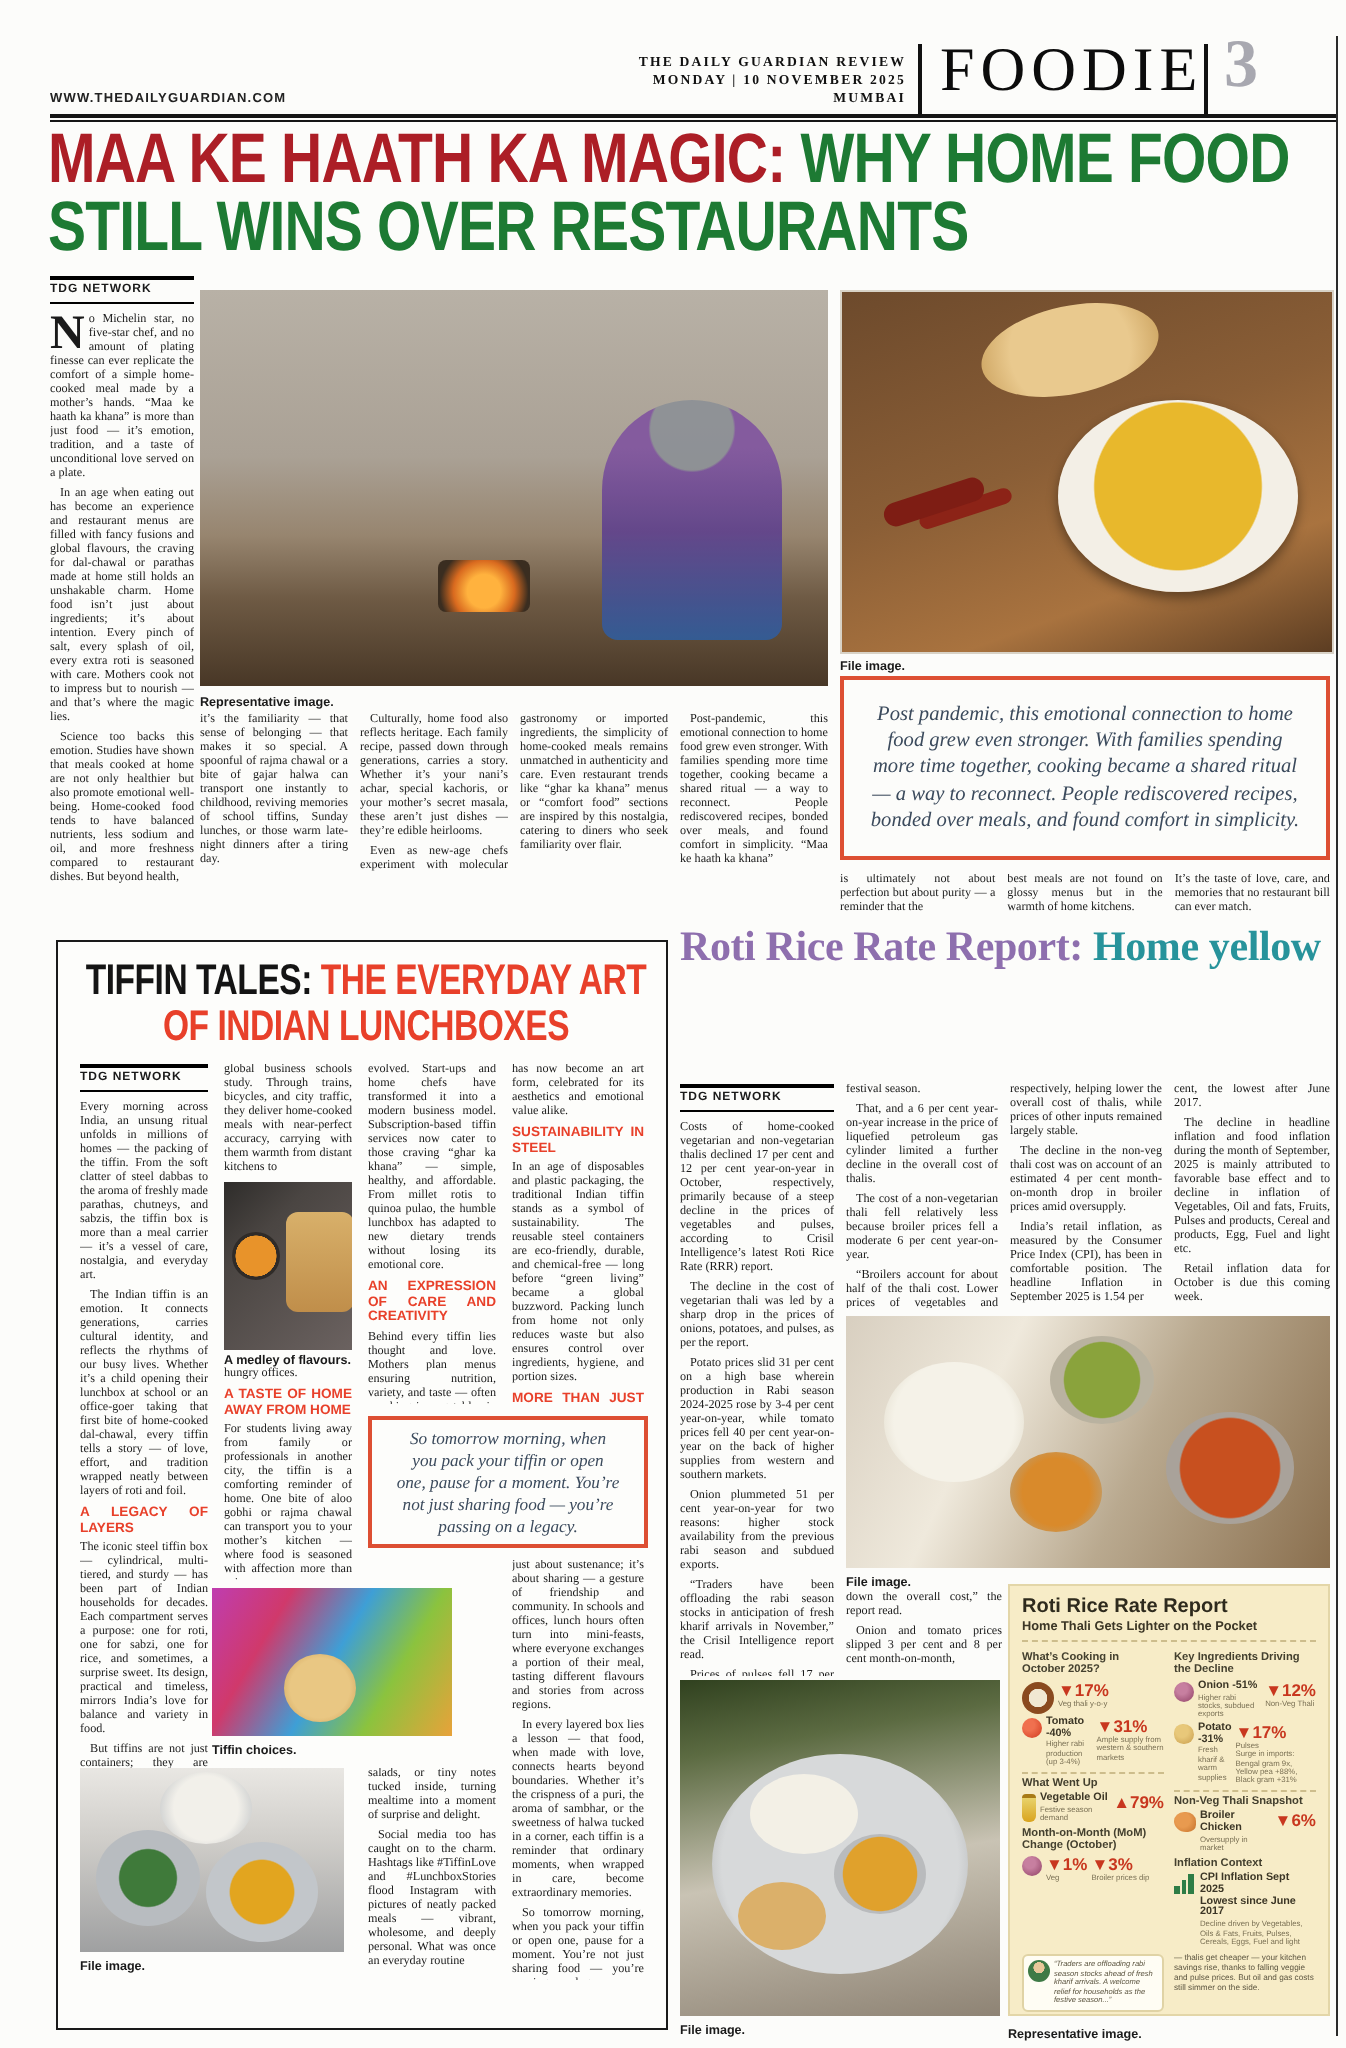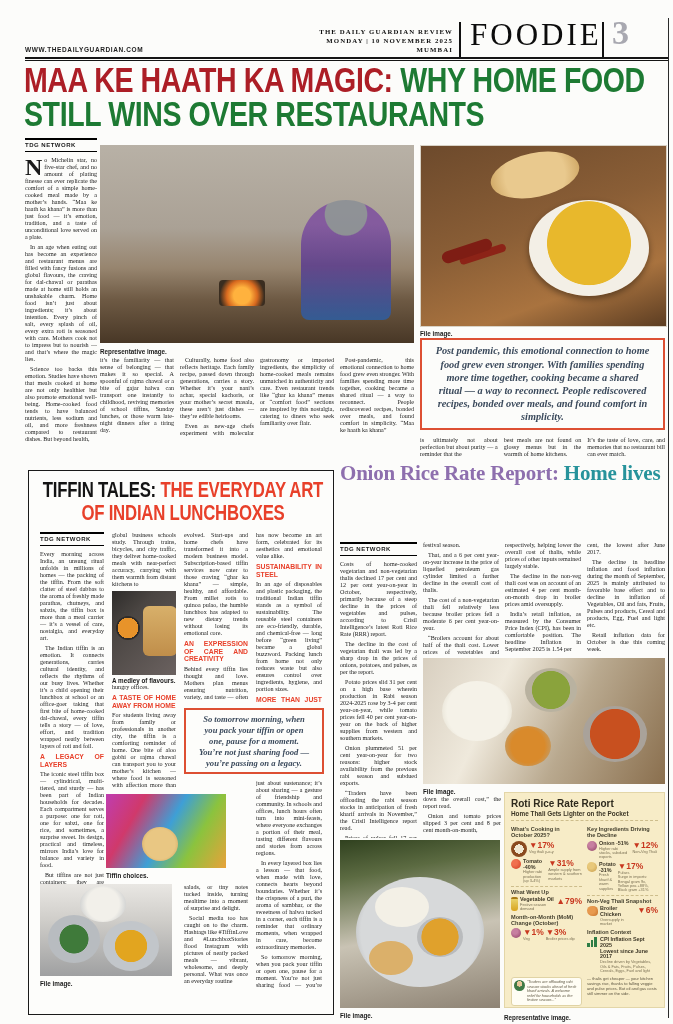--- a/index.html
+++ b/index.html
@@ -56,21 +56,21 @@
      background:linear-gradient(160deg,#6d4a2c 0%,#8a5e36 45%,#a9733f 75%,#5c3d22 100%);}
   .img-dal .bowl{position:absolute;left:44%;top:30%;width:120px;height:96px;border-radius:50%;
      background:radial-gradient(circle at 50% 45%,#e8b82c 0 52%,#f3efe6 53% 100%);box-shadow:0 3px 6px rgba(0,0,0,.4);}
   .img-dal .papad{position:absolute;left:28%;top:4%;width:90px;height:44px;border-radius:50%;
      background:radial-gradient(circle,#e9c98e 0 60%,#caa05c 100%);transform:rotate(-12deg);}
   .img-dal .chili{position:absolute;left:8%;top:55%;width:52px;height:12px;border-radius:8px;
      background:#7e1d14;transform:rotate(-18deg);box-shadow:14px 8px 0 -2px #8c2317;}
   .cap-dal{position:absolute;left:420px;top:328px;}
   .pull-quote{position:absolute;left:420px;top:338px;width:245px;height:92px;box-sizing:border-box;
      border:2.5px solid #dd4f33;padding:10px 12px;display:flex;align-items:center;}
-  .pull-quote .q{font-size:10.3px;line-height:13.2px;font-style:italic;font-weight:bold;
+  .pull-quote .q{font-size:10.3px;line-height:13.2px;font-style:italic;font-weight:normal;
      color:#3b4a5c;text-align:center;width:100%;}
   .pq-sm .q{font-size:8.6px;line-height:11px;}
   .m-flow3{position:absolute;left:420px;top:437px;width:245px;height:32px;overflow:hidden;
            columns:3;column-gap:6px;}
 
   
   .tiffin{position:absolute;left:28px;top:470px;width:306px;height:545px;box-sizing:border-box;
           border:1.5px solid #1a1a1a;background:#fdfdfb;padding:8px 11px;}
   .tif-hl{position:relative;left:-37px;width:360px;transform:scaleX(.78);transform-origin:center top;
           text-align:center;font-family:"Liberation Sans",sans-serif;font-weight:bold;
@@ -289,21 +289,21 @@
       <div class="img-steel">
         <div class="t3"></div>
         <div class="t1"></div>
         <div class="t2"></div>
       </div>
       <div class="caption cap-steel">File image.</div>
     </div>
   </div>
 
   <div class="roti-hl">
-    <div><span class="roti-purple">Onion Rice Rate Report: </span><span class="roti-teal">Home lives</span></div>
+    <div><span class="roti-purple">Roti Rice Rate Report: </span><span class="roti-teal">Home yellow</span></div>
   </div>
 
   <div class="rc rc1 body-txt">
     <div class="byline">TDG NETWORK</div>
     <p class="noind">Costs of home-cooked vegetarian and non-vegetarian thalis declined 17 per cent and 12 per cent year-on-year in October, respectively, primarily because of a steep decline in the prices of vegetables and pulses, according to Crisil Intelligence’s latest Roti Rice Rate (RRR) report.</p>
     <p>The decline in the cost of vegetarian thali was led by a sharp drop in the prices of onions, potatoes, and pulses, as per the report.</p>
     <p>Potato prices slid 31 per cent on a high base wherein production in Rabi season 2024-2025 rose by 3-4 per cent year-on-year, while tomato prices fell 40 per cent year-on-year on the back of higher supplies from western and southern markets.</p>
     <p>Onion plummeted 51 per cent year-on-year for two reasons: higher stock availability from the previous rabi season and subdued exports.</p>
     <p>“Traders have been offloading the rabi season stocks in anticipation of fresh kharif arrivals in November,” the Crisil Intelligence report read.</p>
     <p>Prices of pulses fell 17 per cent as imports of Bengal gram (up nine-fold), yellow pea (up 88 per cent) and black gram (up 31 per cent) surged.</p>

